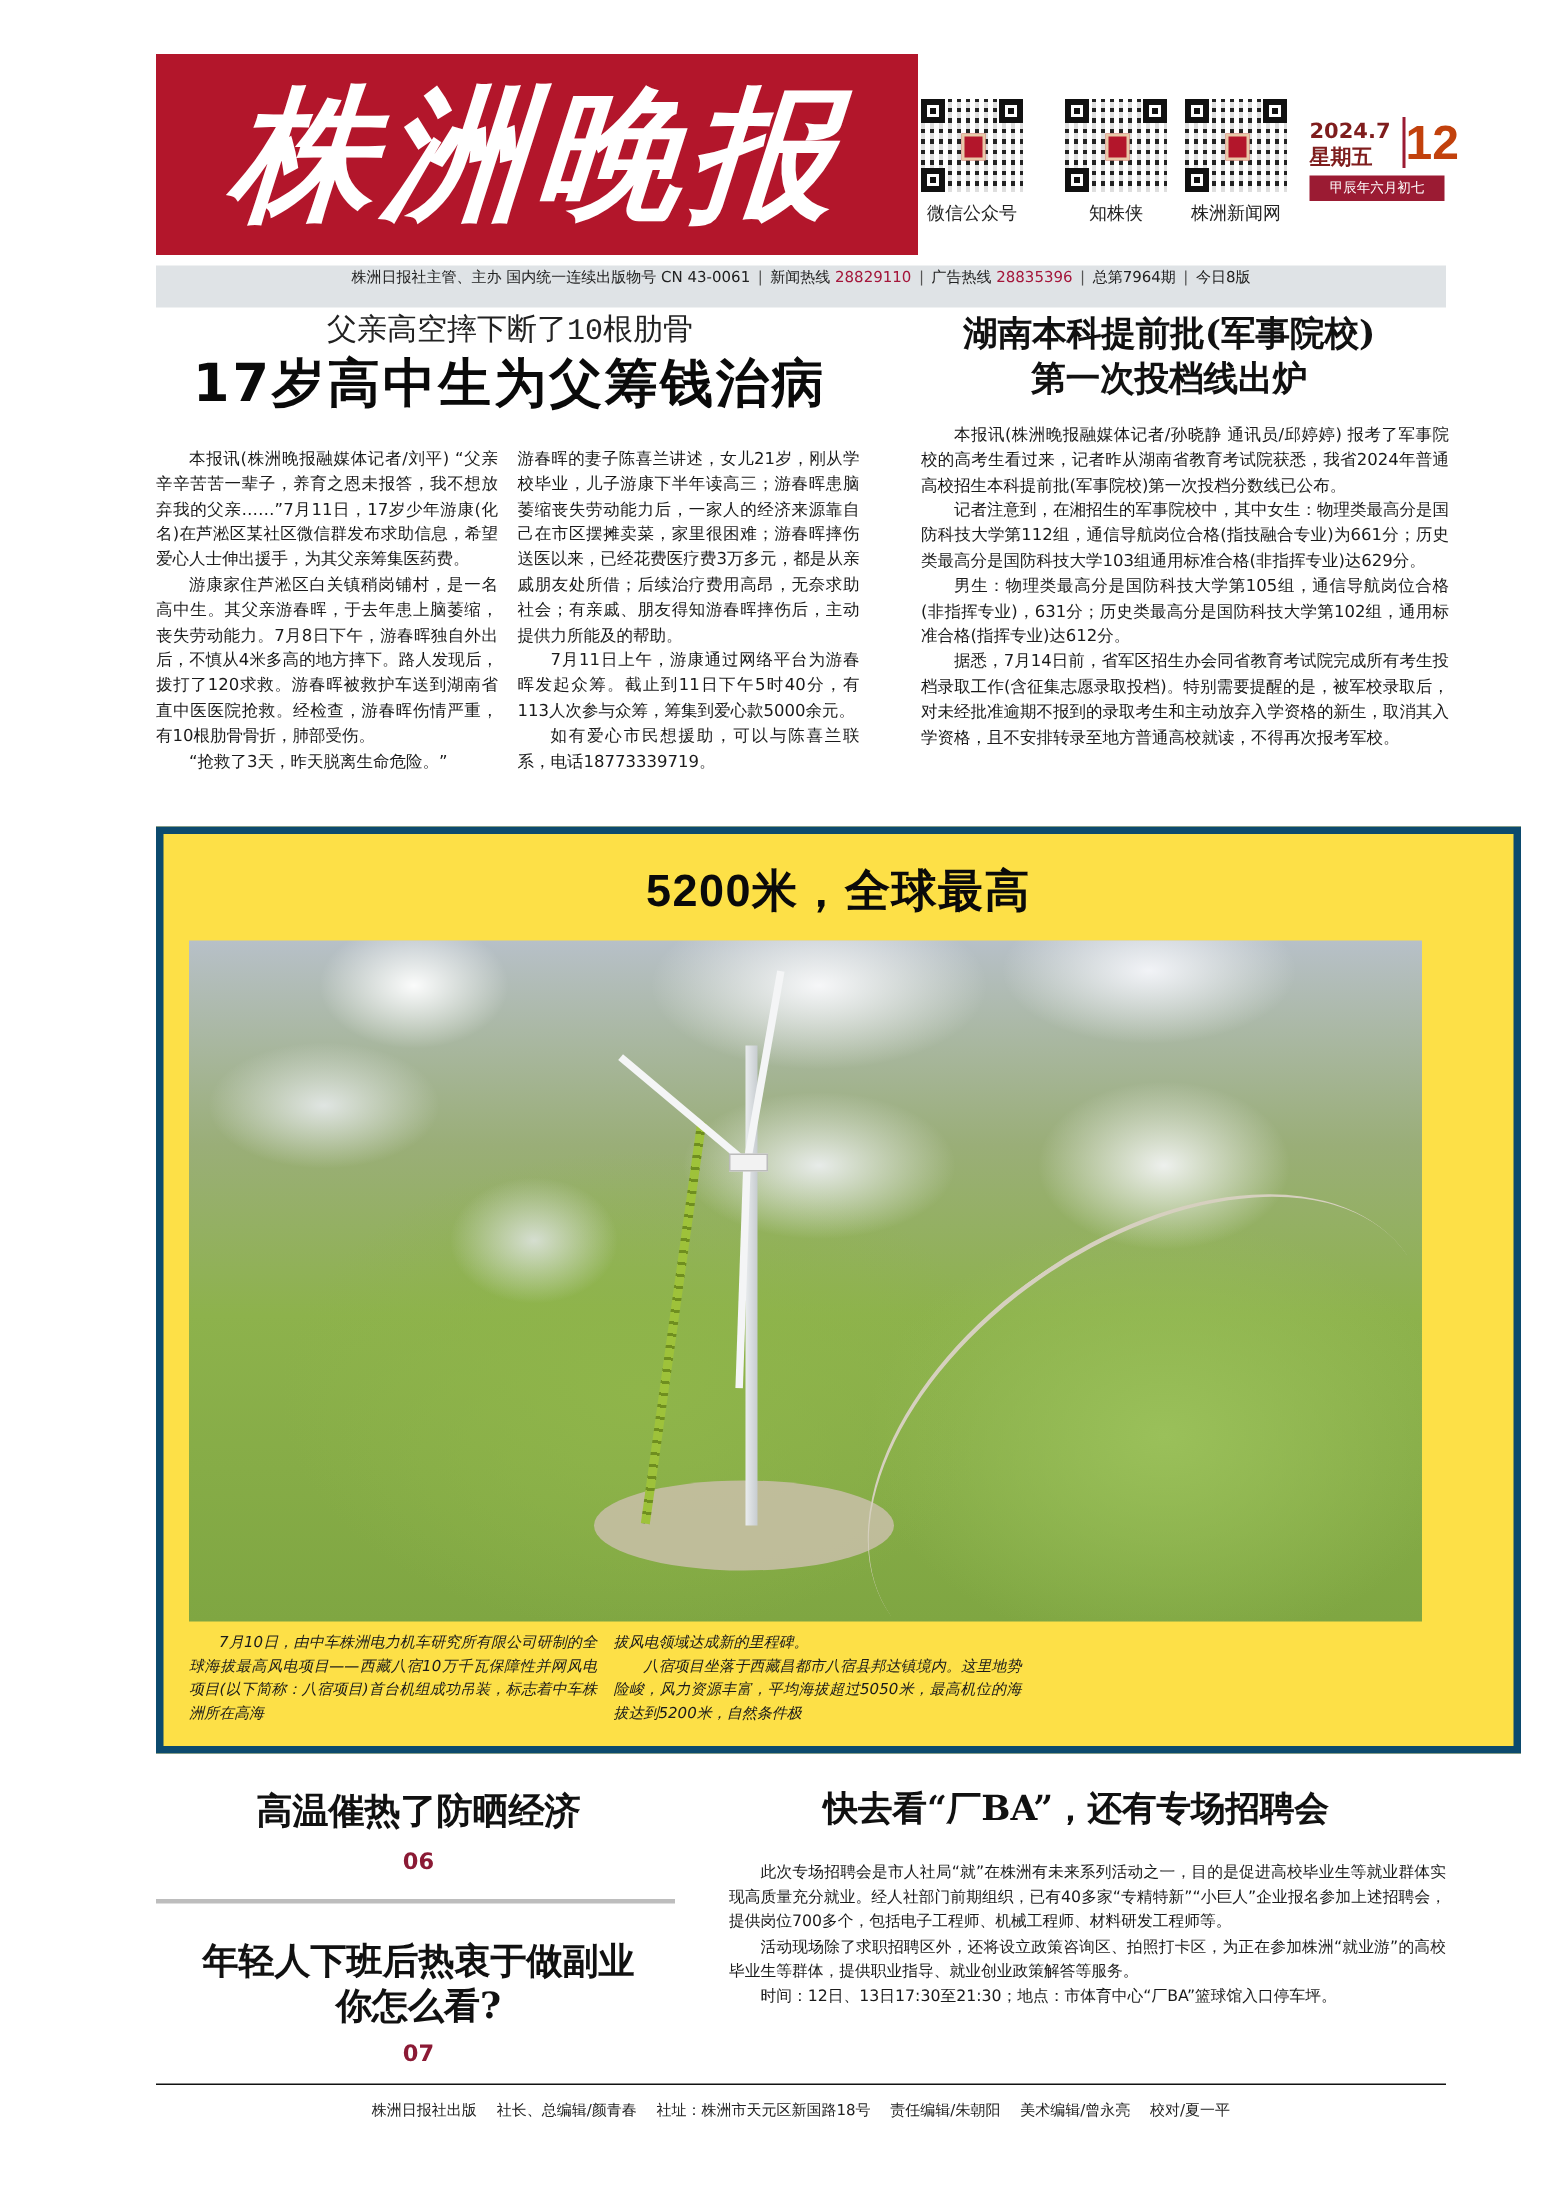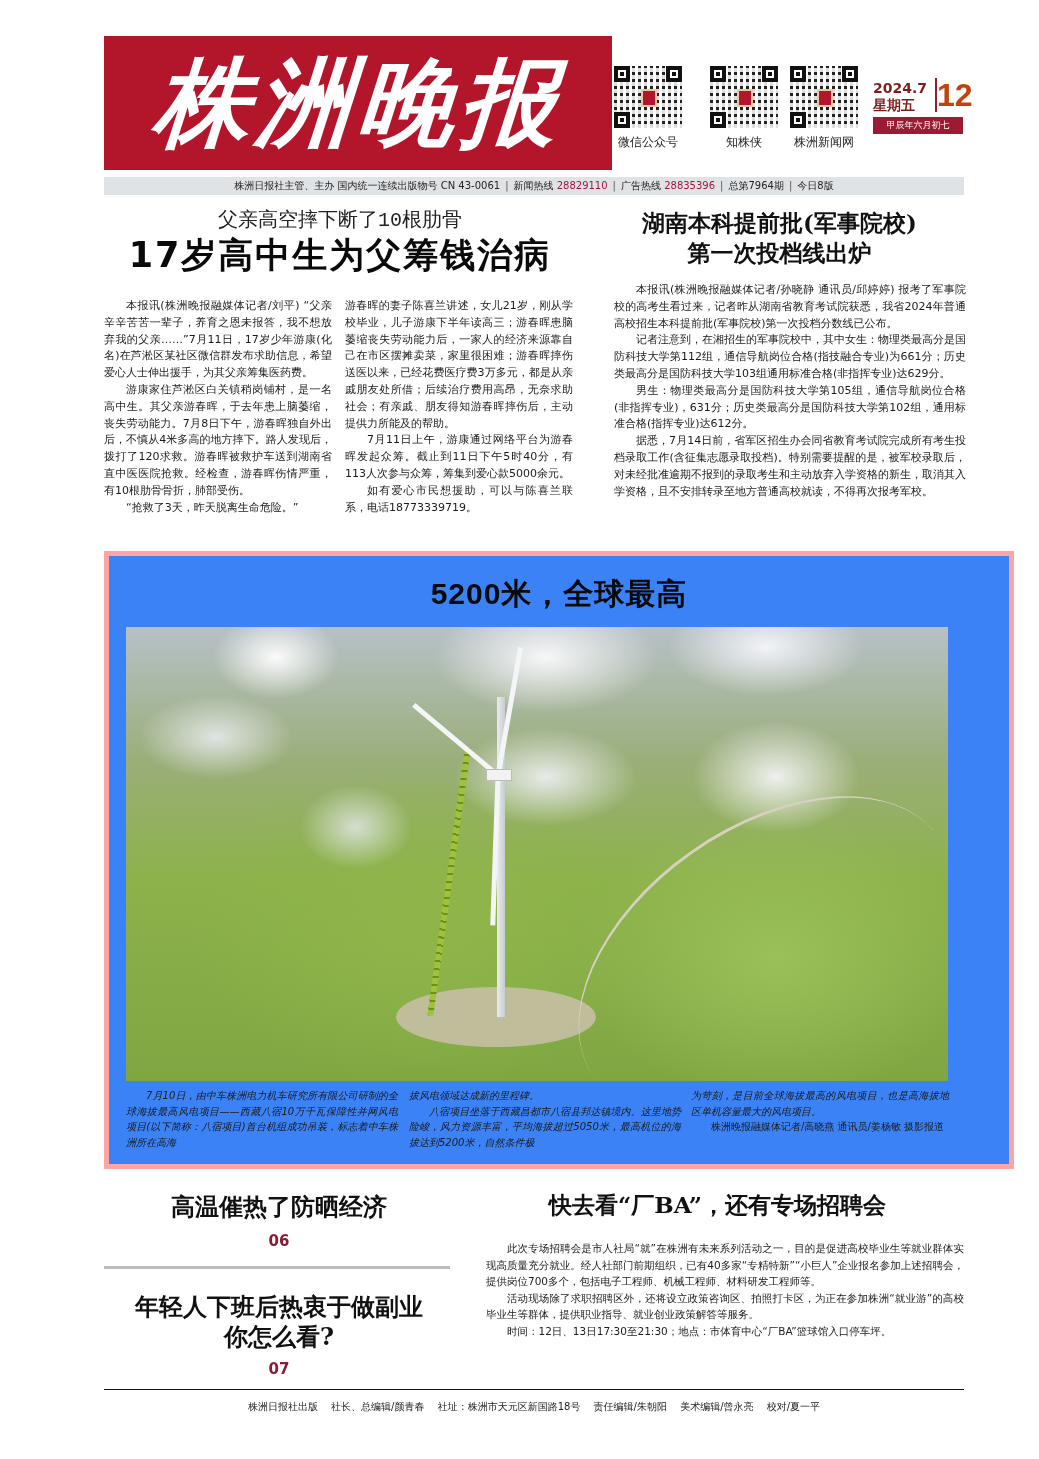--- a/index.html
+++ b/index.html
@@ -20,36 +20,36 @@
   .qr .corner::after { content: ""; position: absolute; left: 2px; top: 2px; width: 4px; height: 4px; background: #111; }
   .qr .c1 { left: 0; top: 0; } .qr .c2 { right: 0; top: 0; } .qr .c3 { left: 0; bottom: 0; }
   .qr .logo { position: absolute; left: 27px; top: 23px; width: 16px; height: 18px; background: #b3162b; border: 2px solid #e8c9a8; }
   .qr-label { font-size: 12px; margin-top: 4px; color: #222; white-space: nowrap; }
 
   .date-block { position: absolute; left: 873px; top: 80px; width: 92px; }
   .date-line { color: #7f1d1d; font-weight: bold; font-size: 14px; line-height: 17px; }
   .date-day { position: absolute; left: 62px; top: -2px; font-size: 32px; font-weight: bold; color: #c2410c; font-family: "Liberation Sans", sans-serif; border-left: 2px solid #9b1b33; padding-left: 0; line-height: 34px; }
   .lunar { margin-top: 3px; background: #9b1b33; color: #fff; font-size: 9px; padding: 2px 4px; width: 90px; text-align: center; }
 
-  .info-bar { position: absolute; left: 104px; top: 177px; width: 860px; height: 18px; background: #dfe3e6; font-size: 10px; line-height: 18px; text-align: center; color: #222; white-space: nowrap; }
+  .info-bar { position: absolute; left: 104px; top: 177px; width: 860px; height: 28px; background: #dfe3e6; font-size: 10px; line-height: 18px; text-align: center; color: #222; white-space: nowrap; }
   .info-bar .sep { margin: 0 5px; color: #555; }
   .info-bar .hot { color: #a4153a; }
 
   
   .lead-sub { position: absolute; left: 100px; top: 206px; width: 480px; text-align: center; font-size: 20px; color: #222; font-family: Liberation Mono, monospace; }
   .lead-title { position: absolute; left: 100px; top: 232px; width: 480px; text-align: center; font-size: 35px; font-weight: bold; letter-spacing: 2px; color: #0a0a0a; }
   .col { position: absolute; font-size: 11px; line-height: 16.8px; text-align: justify; color: #1a1a1a; }
   .col p { text-indent: 2em; }
   .col p.noind { text-indent: 0; }
 
   
   .rt-title { position: absolute; left: 592px; top: 208px; width: 375px; text-align: center; font-family: "DejaVu Serif", serif; font-weight: bold; font-size: 23px; line-height: 30px; color: #111; }
 
   
-  .photo-frame { position: absolute; left: 104px; top: 551px; width: 910px; height: 618px; border: 5px solid #fca5a5; background: #3b82f6; }
+  .photo-frame { position: absolute; left: 104px; top: 551px; width: 910px; height: 618px; border: 5px solid #0c4a6e; background: #fde047; }
   .photo-title { position: absolute; left: 0; top: 18px; width: 100%; text-align: center; font-size: 30px; font-weight: bold; color: #0a0a0a; font-family: "Liberation Sans", sans-serif; letter-spacing: 1px; }
   .photo { position: absolute; left: 17px; top: 71px; width: 822px; height: 454px; overflow: hidden;
     background:
       radial-gradient(ellipse 90px 60px at 150px 30px, rgba(255,255,255,0.95), rgba(255,255,255,0) 70%),
       radial-gradient(ellipse 160px 80px at 420px 30px, rgba(250,250,252,0.95), rgba(255,255,255,0) 70%),
       radial-gradient(ellipse 140px 70px at 640px 20px, rgba(245,246,250,0.95), rgba(255,255,255,0) 70%),
       radial-gradient(ellipse 130px 70px at 420px 150px, rgba(240,242,246,0.9), rgba(255,255,255,0) 70%),
       radial-gradient(ellipse 120px 80px at 650px 150px, rgba(245,246,248,0.92), rgba(255,255,255,0) 70%),
       radial-gradient(ellipse 110px 60px at 90px 110px, rgba(235,238,242,0.85), rgba(255,255,255,0) 70%),
       radial-gradient(ellipse 80px 60px at 230px 200px, rgba(230,233,238,0.8), rgba(255,255,255,0) 70%),
@@ -164,24 +164,20 @@
     <div class="turbine-nacelle"></div>
   </div>
 
   <div class="caption" style="left:17px; top:532px; width:272px;">
     <p>7月10日，由中车株洲电力机车研究所有限公司研制的全球海拔最高风电项目——西藏八宿10万千瓦保障性并网风电项目(以下简称：八宿项目)首台机组成功吊装，标志着中车株洲所在高海</p>
   </div>
   <div class="caption" style="left:300px; top:532px; width:272px;">
     <p class="noind">拔风电领域达成新的里程碑。</p>
     <p>八宿项目坐落于西藏昌都市八宿县邦达镇境内。这里地势险峻，风力资源丰富，平均海拔超过5050米，最高机位的海拔达到5200米，自然条件极</p>
   </div>
-  <div class="caption" style="left:582px; top:532px; width:258px;">
-    <p class="noind">为苛刻，是目前全球海拔最高的风电项目，也是高海拔地区单机容量最大的风电项目。</p>
-    <p class="credit">株洲晚报融媒体记者/高晓燕 通讯员/姜杨敏 摄影报道</p>
-  </div>
 </div>
 
 <div class="teaser-title" style="top:1192px;">高温催热了防晒经济</div>
 <div class="teaser-page" style="top:1232px;">06</div>
 <div class="gray-rule"></div>
 <div class="teaser-title" style="top:1292px;">
   <div>年轻人下班后热衷于做副业</div>
   <div>你怎么看?</div>
 </div>
 <div class="teaser-page" style="top:1360px;">07</div>

